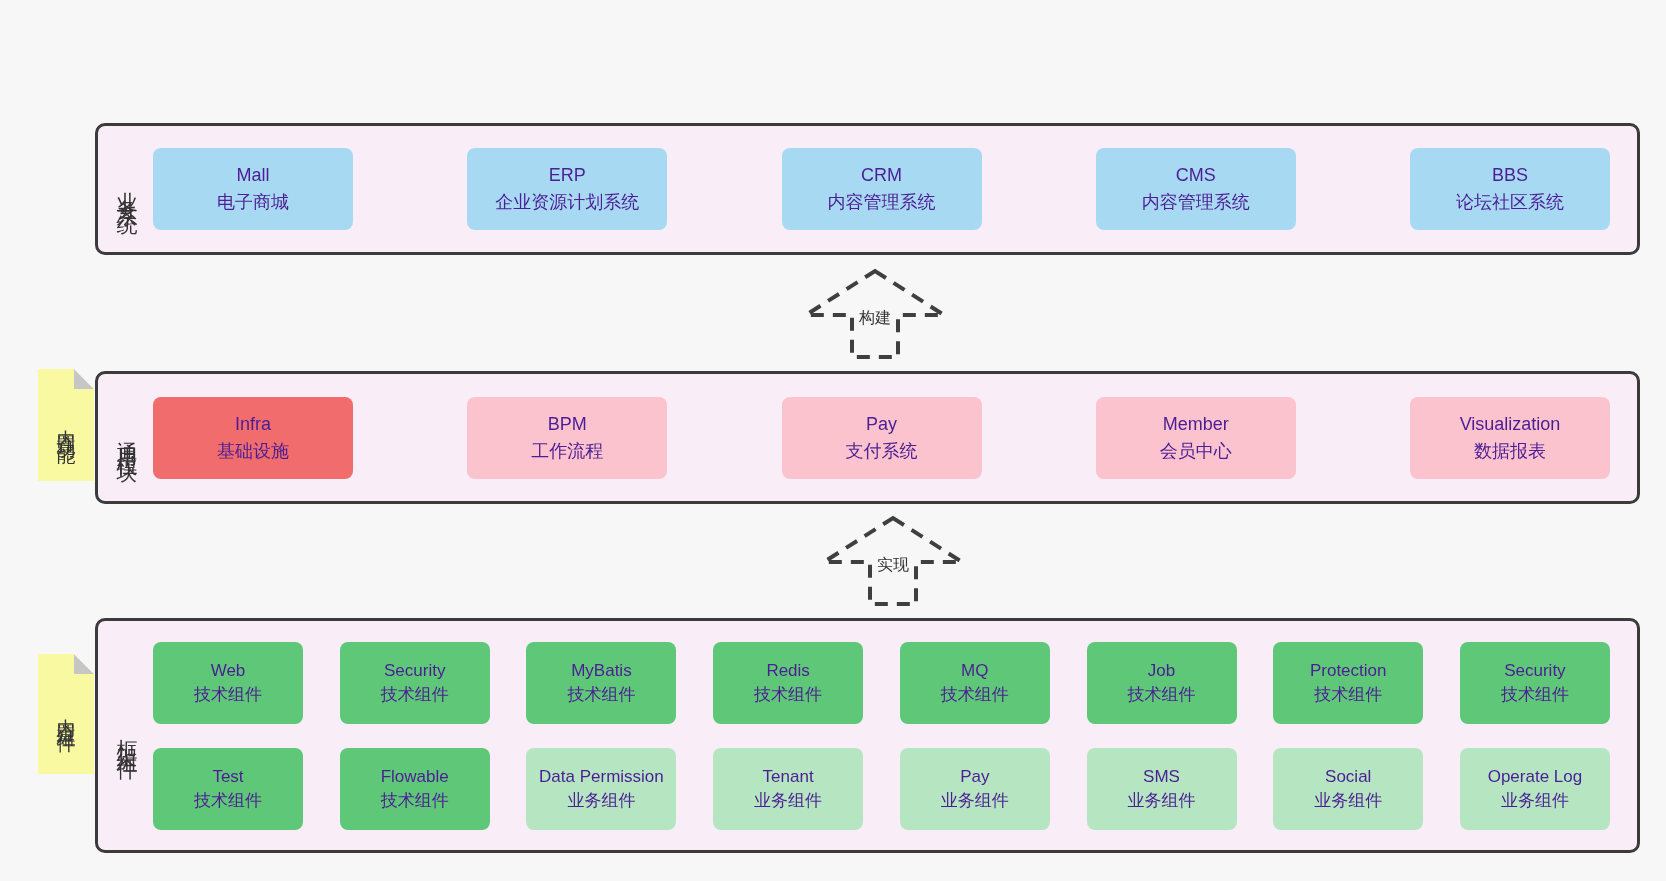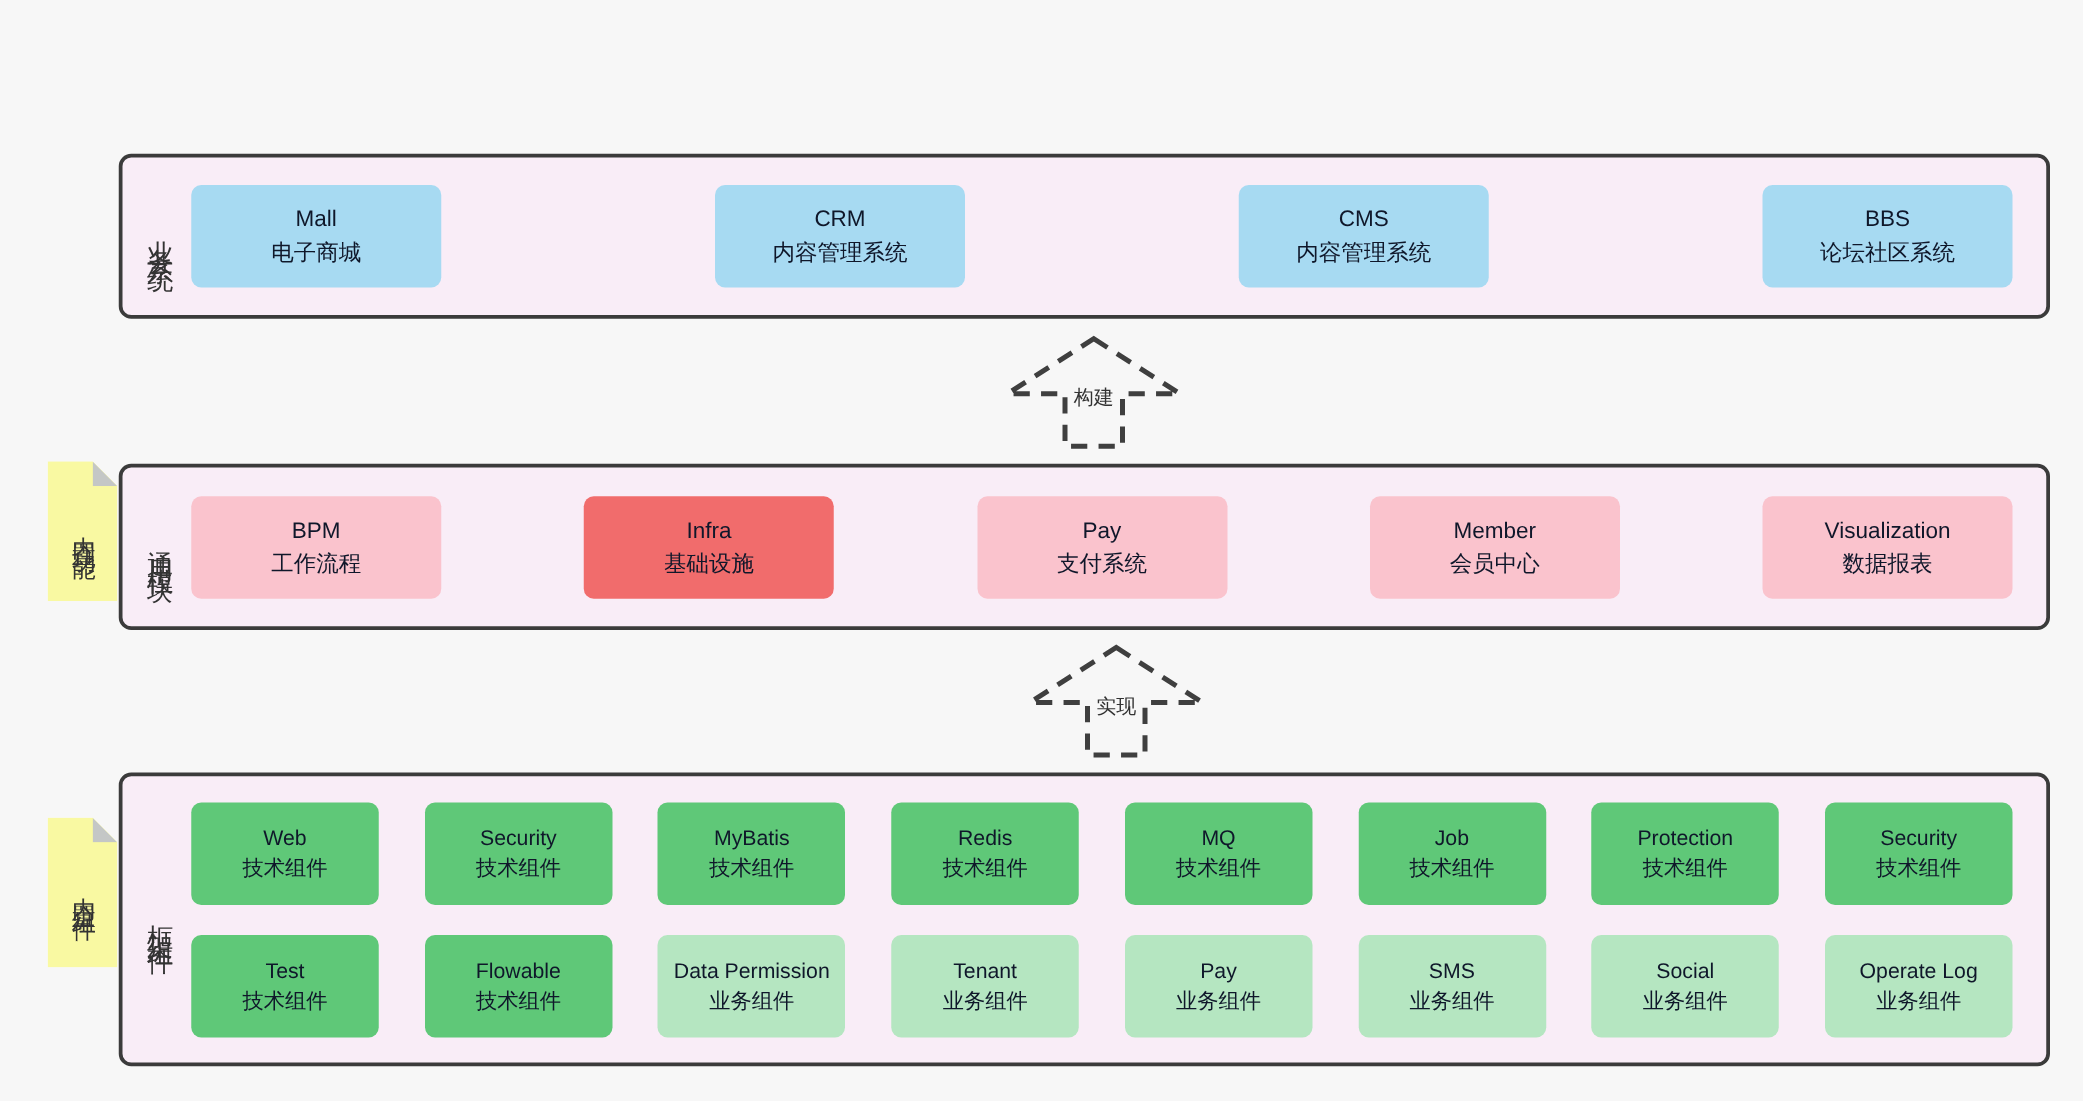--- a/index.html
+++ b/index.html
@@ -34,21 +34,21 @@
     display:flex;justify-content:space-between;align-items:center;
   }
   .band-content.two-rows{
     flex-direction:column;justify-content:center;gap:24px;
     align-items:stretch;
   }
   .row{display:flex;justify-content:space-between;align-items:center;}
   .box{
     height:82px;border-radius:8px;
     display:flex;flex-direction:column;justify-content:center;align-items:center;
-    text-align:center;font-size:18px;line-height:27px;color:#0f172a;
+    text-align:center;font-size:18px;line-height:27px;color:#4c1d95;
     box-sizing:border-box;padding:0 8px;
   }
   .wide{width:200px;}
   .narrow{width:150px;font-size:17px;line-height:24px;padding:0 12px;}
   .blue{background:#a7daf2;}
   .red{background:#f16c6c;}
   .pink{background:#fac3cd;}
   .green{background:#5fc878;}
   .lightgreen{background:#b5e6c1;}
   .sticky{
@@ -84,20 +84,24 @@
 <div>
 
   <section class="band band1">
     <div class="band-label">业务系统</div>
     <div class="band-content">
       <div class="box wide blue">
         <div>Mall</div>
         <div>电子商城</div>
       </div>
       <div class="box wide blue">
+        <div>ERP</div>
+        <div>企业资源计划系统</div>
+      </div>
+      <div class="box wide blue">
         <div>CRM</div>
         <div>内容管理系统</div>
       </div>
       <div class="box wide blue">
         <div>CMS</div>
         <div>内容管理系统</div>
       </div>
       <div class="box wide blue">
         <div>BBS</div>
         <div>论坛社区系统</div>
@@ -108,27 +112,27 @@
   <div class="arrow arrow1">
     <svg width="144" height="92" viewBox="0 0 144 92">
       <polygon points="72,3 141,47 95,47 95,89 49,89 49,47 3,47" fill="none" stroke="#3f3f3f" stroke-width="4" stroke-dasharray="13 9"></polygon>
     </svg>
     <div class="arrow-label">构建</div>
   </div>
 
   <section class="band band2">
     <div class="band-label">通用模块</div>
     <div class="band-content">
-      <div class="box wide pink">
-        <div>BPM</div>
-        <div>工作流程</div>
-      </div>
       <div class="box wide red">
         <div>Infra</div>
         <div>基础设施</div>
+      </div>
+      <div class="box wide pink">
+        <div>BPM</div>
+        <div>工作流程</div>
       </div>
       <div class="box wide pink">
         <div>Pay</div>
         <div>支付系统</div>
       </div>
       <div class="box wide pink">
         <div>Member</div>
         <div>会员中心</div>
       </div>
       <div class="box wide pink">

